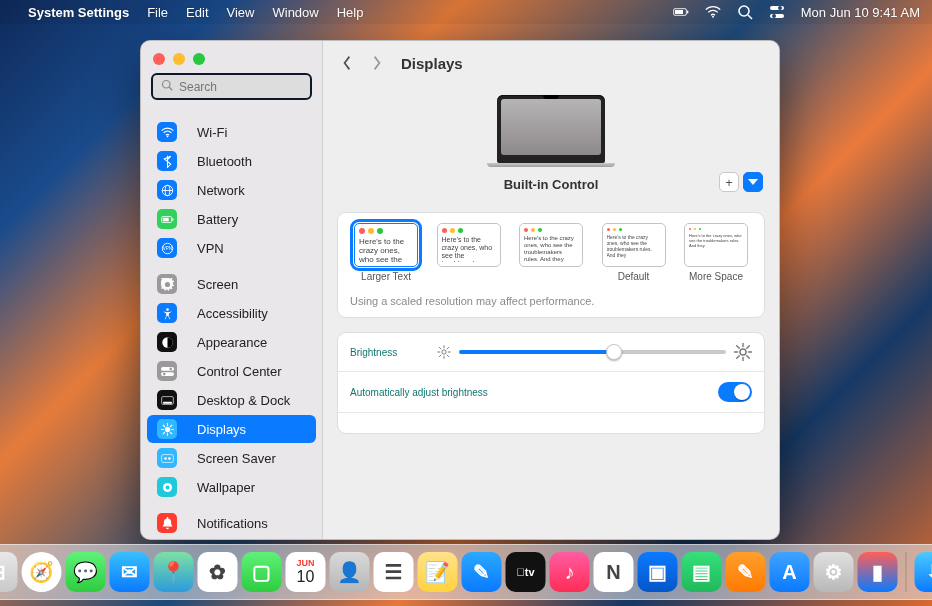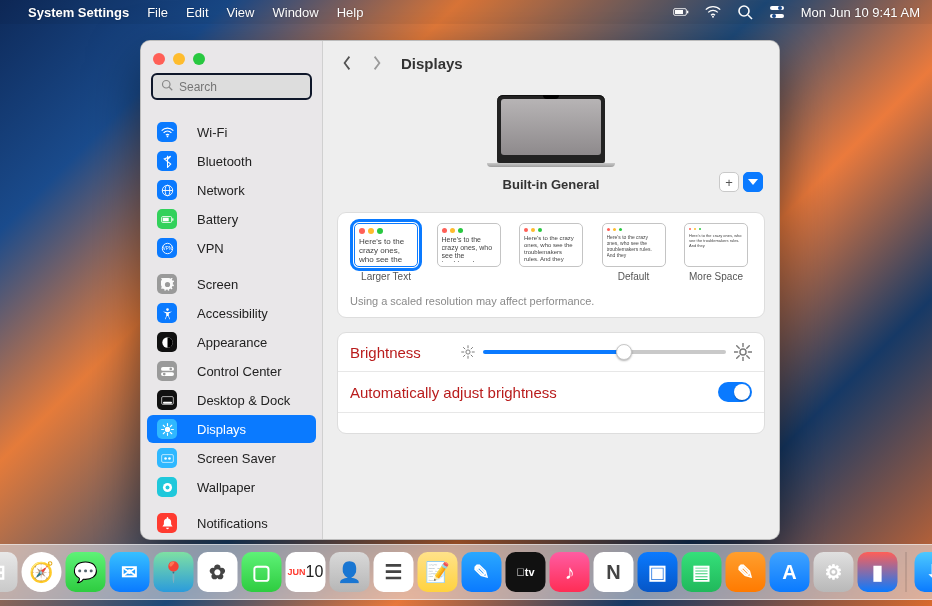--- a/index.html
+++ b/index.html
@@ -152,21 +152,21 @@
   .res-thumb .txt{font-size:8px;line-height:9px;text-align:left;color:#444;overflow:hidden;}
   .res-opt.scale-2 .dots span{width:5px;height:5px;} .res-opt.scale-2 .txt{font-size:7px;line-height:8px;}
   .res-opt.scale-3 .dots span{width:4px;height:4px;} .res-opt.scale-3 .txt{font-size:6px;line-height:7px;}
   .res-opt.scale-4 .dots span{width:3px;height:3px;} .res-opt.scale-4 .txt{font-size:5px;line-height:6px;}
   .res-opt.scale-5 .dots span{width:2px;height:2px;} .res-opt.scale-5 .txt{font-size:4px;line-height:5px;}
   .res-label{font-size:10px;color:#555;height:12px;}
   .res-hint{font-size:11px;color:#8a8a8a;margin-top:12px;}
 
   
   .row{display:flex;align-items:center;justify-content:space-between;gap:10px;}
-  .row-label{font-size:15px;color:#b91c1c;}
+  .row-label{font-size:10px;color:#0f766e;}
   .row-sub{font-size:11px;color:#8a8a8a;margin-top:2px;max-width:330px;}
   .switch{
     width:34px;height:20px;border-radius:10px;background:#0a7aff;position:relative;flex:none;
   }
   .switch::after{content:"";position:absolute;top:2px;right:2px;width:16px;height:16px;border-radius:50%;background:#fff;box-shadow:0 1px 1px rgba(0,0,0,.3);}
   
   .slider-wrap{flex:1;display:flex;align-items:center;gap:8px;margin-left:30px;}
   .sun{color:#7a7a7a;}
   .sun svg{width:14px;height:14px;display:block;}
   .sun.big svg{width:18px;height:18px;}
@@ -401,21 +401,21 @@
             <polyline points="3,2 9,10 3,18"></polyline>
           </svg>
       </span>
       <span class="title">Displays</span>
     </div>
 
     <div class="scroll">
       <div class="display-hero">
         <div class="laptop"></div>
         <div class="laptop-base"></div>
-        <div class="display-name">Built-in General</div>
+        <div class="display-name">Built-in Control</div>
         <div class="display-actions">
           <span class="pillbtn">+</span>
           <span class="pillbtn blue">
             <svg viewBox="0 0 10 6" width="10" height="6" fill="#fff">
                 <polygon points="0,0 10,0 5,6"></polygon>
               </svg>
           </span>
         </div>
       </div>
 
@@ -531,21 +531,21 @@
 </div>
 
 <div class="dock" id="dock">
     <div class="dock-icon" style="background: linear-gradient(rgb(232, 232, 232), rgb(201, 201, 201));">⊞</div>
     <div class="dock-icon round white" style="background: rgb(255, 255, 255);">🧭</div>
     <div class="dock-icon" style="background: linear-gradient(rgb(94, 242, 119), rgb(46, 204, 64));">💬</div>
     <div class="dock-icon" style="background: linear-gradient(rgb(55, 192, 255), rgb(10, 122, 255));">✉</div>
     <div class="dock-icon" style="background: linear-gradient(rgb(126, 224, 163), rgb(43, 155, 220));">📍</div>
     <div class="dock-icon white" style="background: rgb(255, 255, 255);">✿</div>
     <div class="dock-icon" style="background: linear-gradient(rgb(94, 242, 119), rgb(46, 204, 64));">▢</div>
-    <div class="dock-icon white" style="background: rgb(255, 255, 255); flex-direction: row; font-size: 9px;">
+    <div class="dock-icon white" style="background: rgb(255, 255, 255); flex-direction: column; font-size: 9px;">
       <div style="color:#ff3b30;">JUN</div>
       <div style="color:#222;font-size:16px;font-weight:400;">10</div>
     </div>
     <div class="dock-icon" style="background: linear-gradient(rgb(217, 217, 217), rgb(182, 182, 182));">👤</div>
     <div class="dock-icon white" style="background: rgb(255, 255, 255);">☰</div>
     <div class="dock-icon" style="background: linear-gradient(rgb(255, 226, 138), rgb(255, 210, 63));">📝</div>
     <div class="dock-icon" style="background: linear-gradient(rgb(42, 168, 255), rgb(10, 122, 255));">✎</div>
     <div class="dock-icon" style="background: rgb(17, 17, 17); font-size: 11px;">
       <span style="font-weight:700;">tv</span>
     </div>

